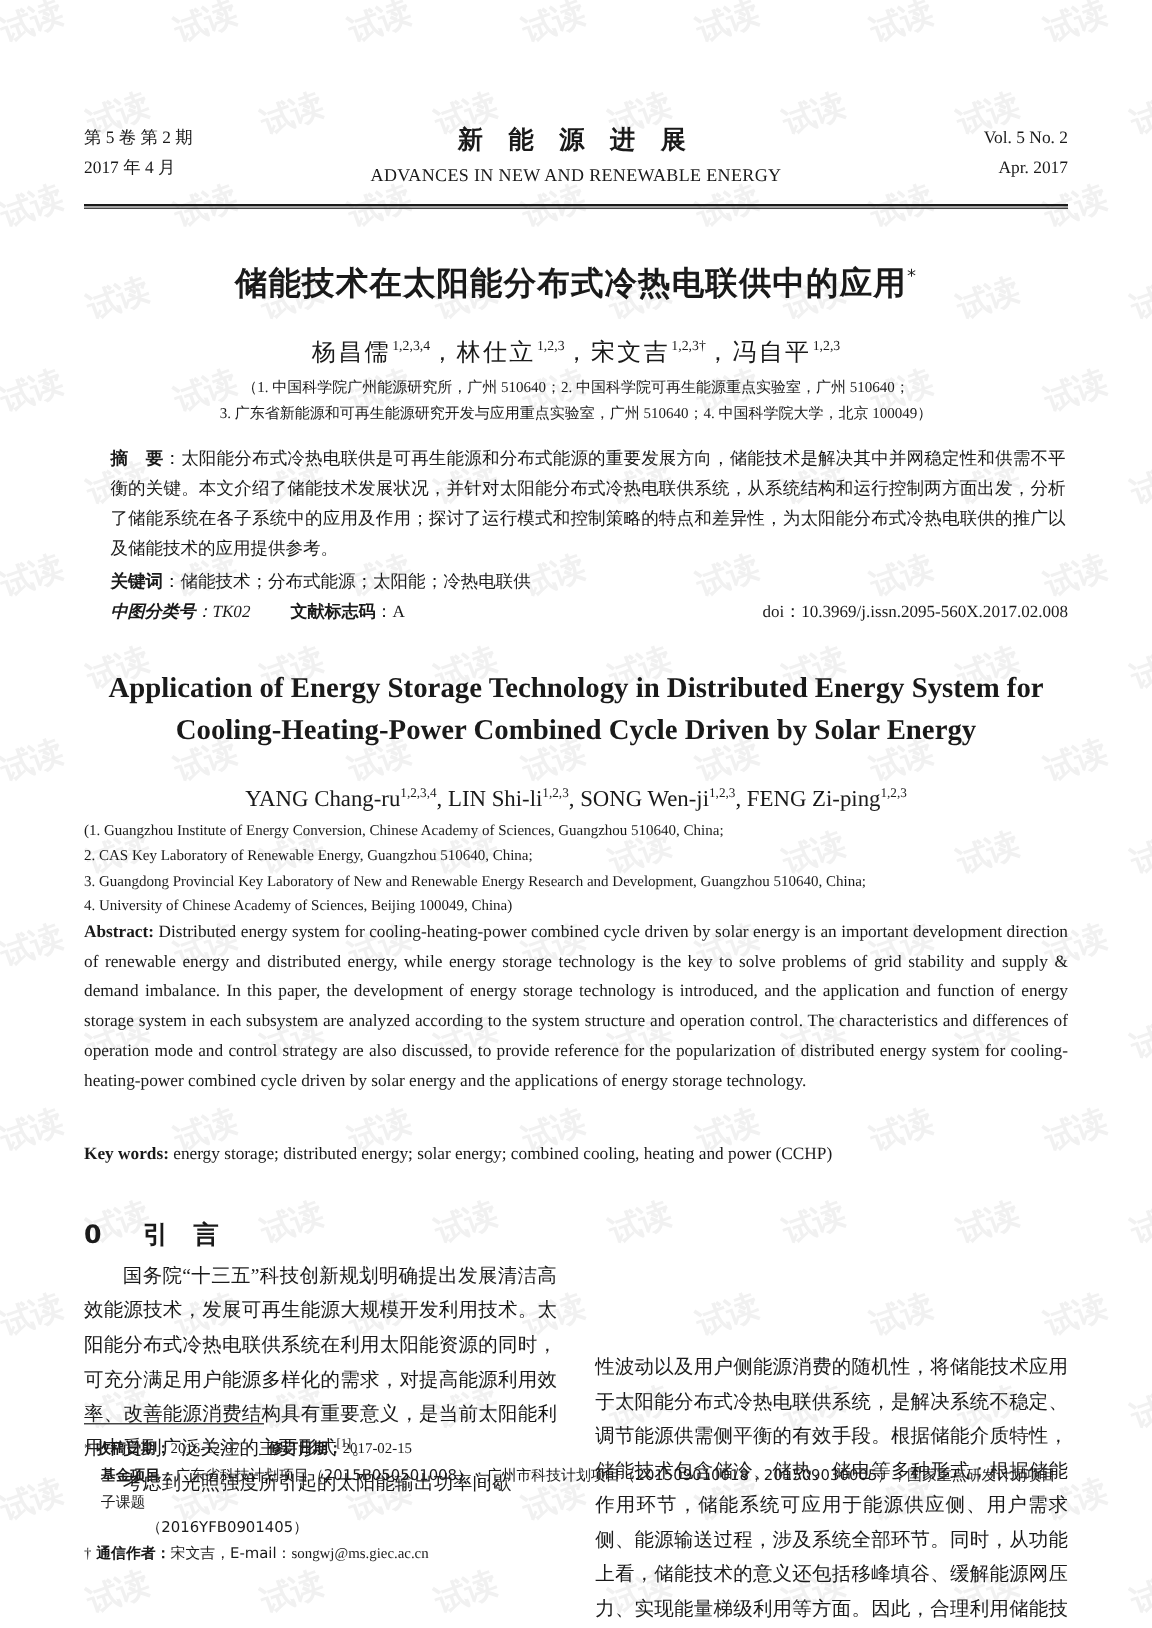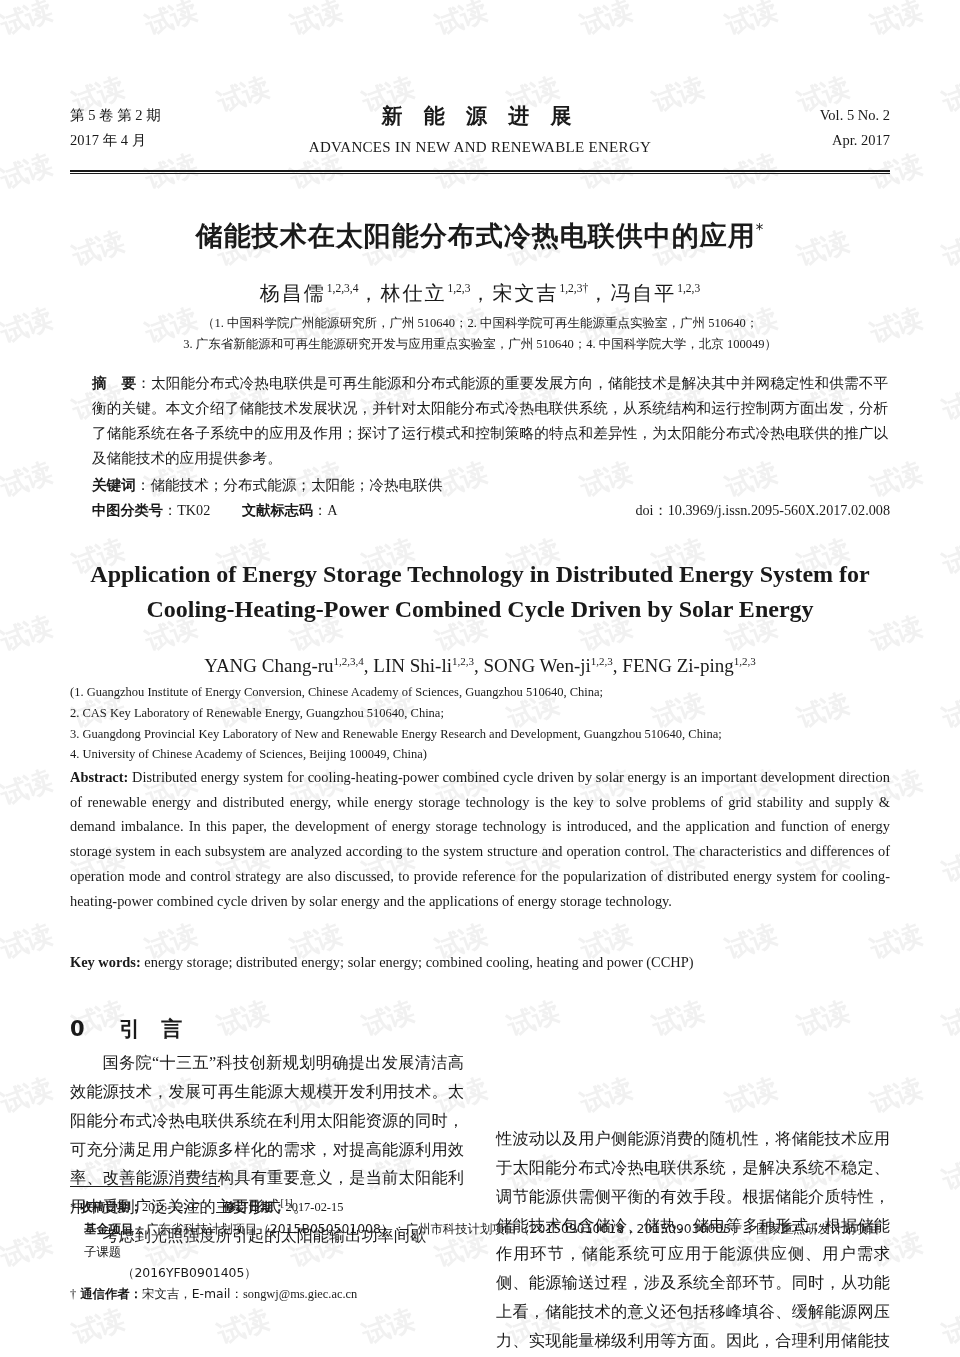--- a/index.html
+++ b/index.html
@@ -127,21 +127,21 @@
     font-size: 14.6px;
     line-height: 1.73;
     padding-left: 22px;
   }
   .cn-codes {
     font-size: 14.2px;
     line-height: 1.8;
     padding-left: 22px;
     display: flex;
   }
-  .cn-codes .c1 { width: 150px; }
+  .cn-codes .c1 { width: 150px; font-style: italic; }
   .cn-codes .c2 { flex: 1; }
   .cn-codes .c3 { text-align: right; }
   
   .en-title {
     margin-top: 34px;
     text-align: center;
     font-size: 24px;
     font-weight: 700;
     line-height: 1.45;
   }

